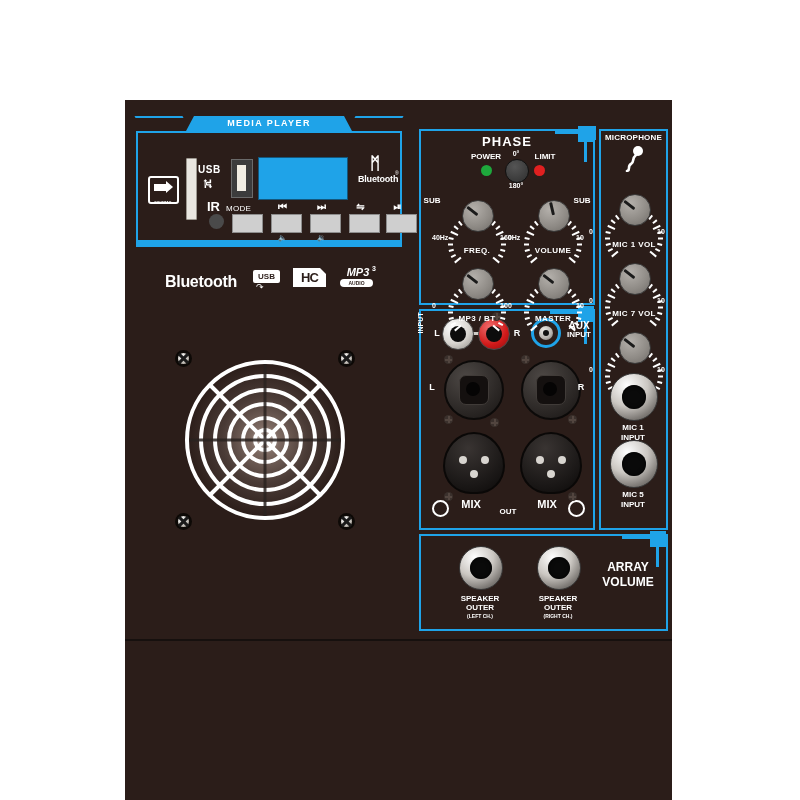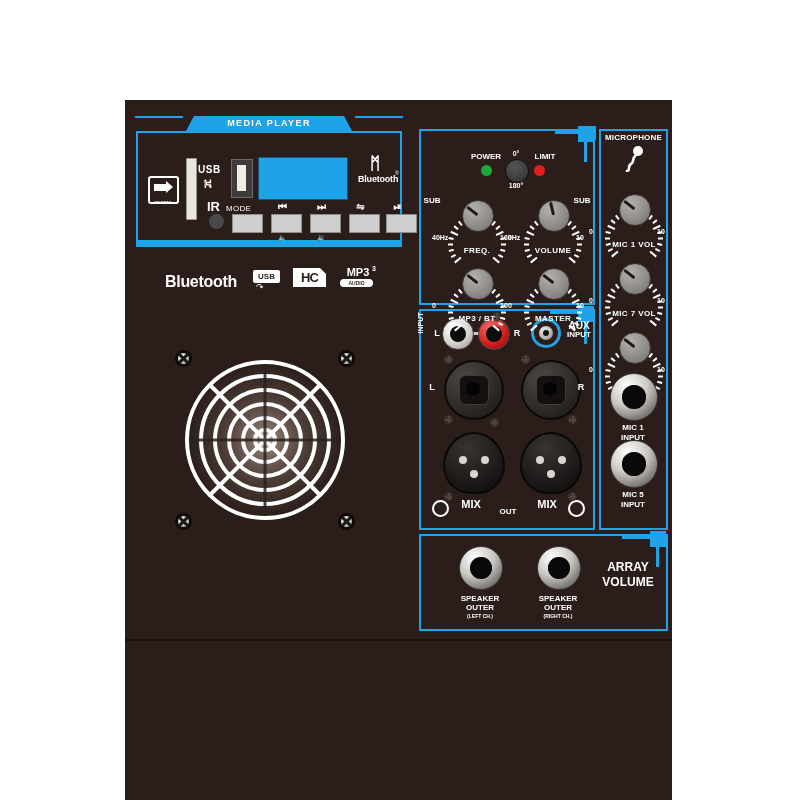--- a/index.html
+++ b/index.html
@@ -55,21 +55,21 @@
   .mp-ico{position:absolute;top:202px;color:#fff;font-size:10px;line-height:10px;font-weight:bold;text-align:center;width:29px;}
   .vol-ico{position:absolute;top:234px;color:#fff;font-size:7px;line-height:7px;text-align:center;width:29px;}
 
   
   #logo-bt{position:absolute;left:165px;top:273px;color:#fff;font-size:16px;font-weight:bold;letter-spacing:-.3px;}
   .logo-box{position:absolute;background:#ffffff;color:#2b1d19;font-weight:bold;text-align:center;}
   #logo-usb{left:253px;top:270px;width:27px;height:13px;border-radius:2px;font-size:8px;line-height:13px;}
   #logo-usb-tail{position:absolute;left:256px;top:283px;color:#fff;font-size:9px;line-height:9px;}
   #logo-sd{left:293px;top:268px;width:33px;height:19px;font-size:13px;line-height:19px;letter-spacing:-1px;
     clip-path:polygon(0 0,27px 0,33px 6px,33px 100%,0 100%);}
-  #logo-mp3{left:338px;top:268px;width:40px;height:9px;font-size:11px;line-height:9px;background:none;color:#fff;}
+  #logo-mp3{left:338px;top:268px;width:40px;height:9px;font-size:11px;line-height:9px;font-style:italic;background:none;color:#fff;}
   #logo-mp3sup{position:absolute;left:372px;top:265px;color:#fff;font-size:7px;font-weight:bold;}
   #logo-mp3b{position:absolute;left:340px;top:279px;width:33px;height:8px;background:#fff;color:#2b1d19;
     font-size:5px;font-weight:bold;line-height:8px;text-align:center;border-radius:4px;}
 
   
   .fan-wrap{position:absolute;}
   #fan-top{left:175px;top:350px;width:180px;height:180px;}
   .screw{position:absolute;width:17px;height:17px;border-radius:50%;background:#0d0906;
     display:flex;align-items:center;justify-content:center;}
   .screw i{display:block;width:11px;height:11px;border-radius:50%;
@@ -261,20 +261,21 @@
       </div>
     <div class="screw" style="left:0;bottom:0">
         <i></i>
       </div>
     <div class="screw" style="right:0;bottom:0">
         <i></i>
       </div>
   </div>
 
   <div class="panel" id="phase-panel"></div>
+  <div id="phase-title">PHASE</div>
   <div class="sq-accent" id="phase-acc-h"></div>
   <div class="sq-accent" id="phase-acc-v"></div>
   <div class="sq-accent" id="phase-acc-sq"></div>
 
   <div class="lbl" style="left:455px;top:152px;width:62px;font-size:8px">POWER</div>
   <div class="lbl" style="left:515px;top:152px;width:60px;font-size:8px">LIMIT</div>
   <div class="led" id="led-power"></div>
   <div class="led" id="led-limit"></div>
   <div id="phase-btn"></div>
   <div class="lbl" style="left:498px;top:150px;width:36px;font-size:7px">0°</div>

